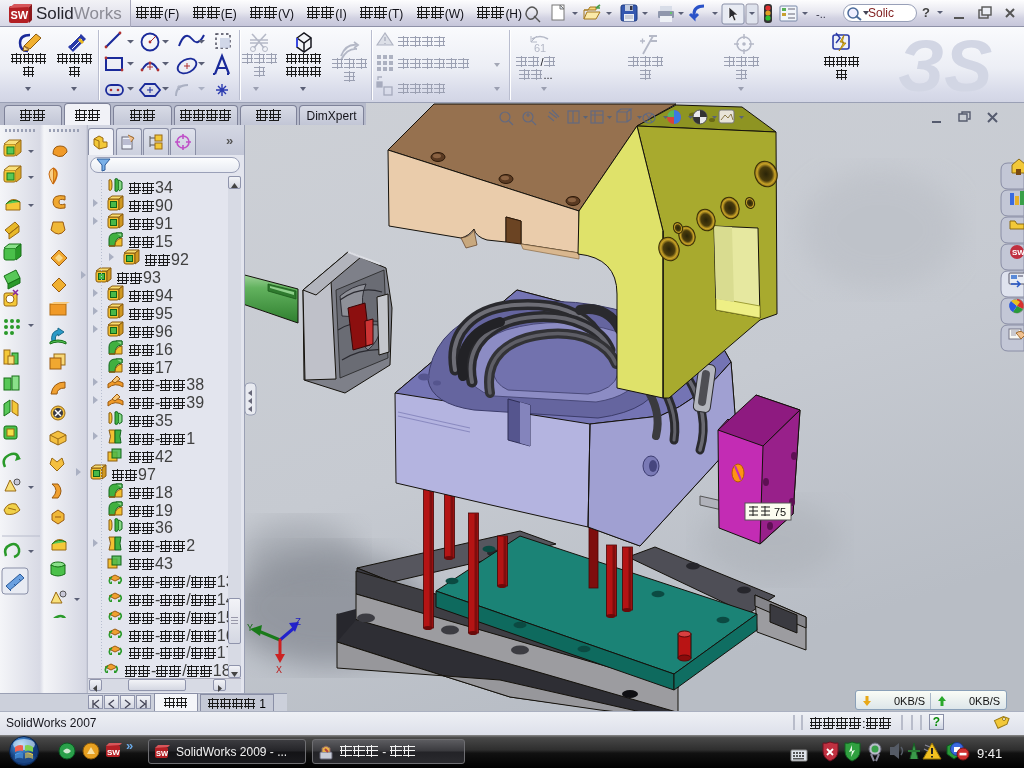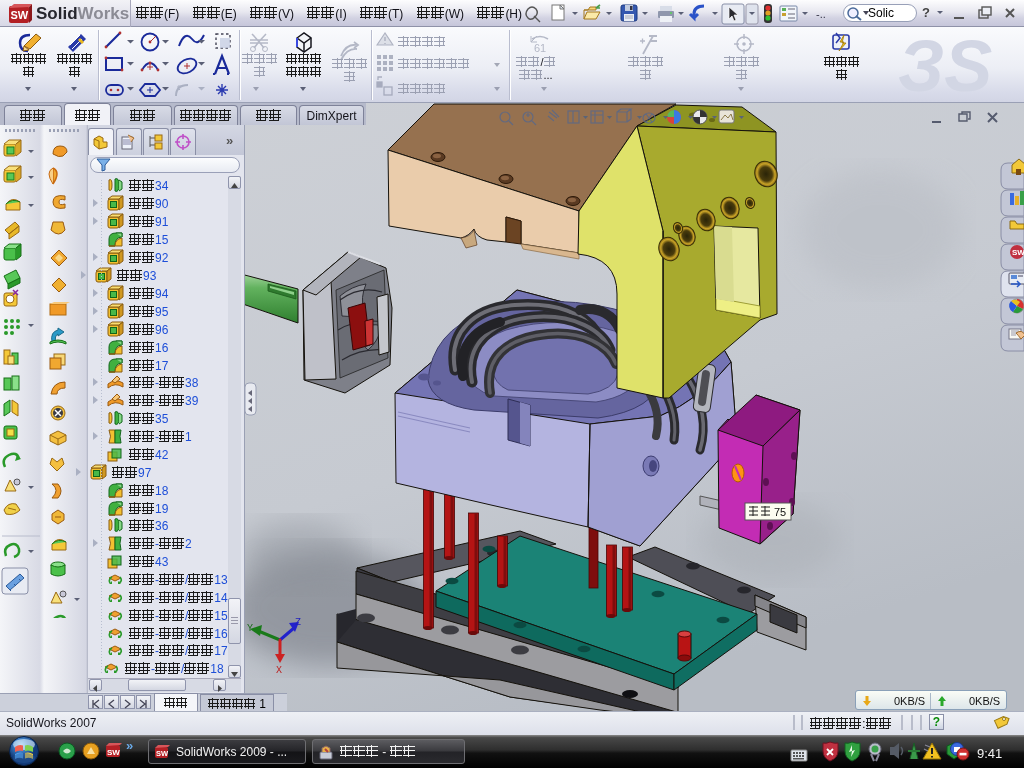--- a/index.html
+++ b/index.html
@@ -43,21 +43,21 @@
 .rtab.act{background:#f1f2f7;top:0;height:22px;padding-top:5px}
 
 #lbar{left:0;top:125px;width:88px;height:570px;background:linear-gradient(90deg,#f4f5f8,#d8dae5 40px,#f4f5f8 44px,#d4d6e2 86px,#aeb2c2 88px)}
 .grip{position:absolute;width:30px;height:3px;background:repeating-linear-gradient(90deg,#9aa0b4 0 2px,transparent 2px 4px)}
 
 #tpanel{left:88px;top:125px;width:157px;height:570px;background:#e3e5ee;border-right:1px solid #9aa0b4}
 #thead{position:absolute;left:0;top:0;width:156px;height:30px;background:linear-gradient(#d4d7e3,#c3c7d7)}
 .ttab{position:absolute;top:3px;width:26px;height:27px;border:1px solid #8a8fa6;border-bottom:none;border-radius:3px 3px 0 0;background:linear-gradient(#dfe2ec,#ccd0de)}
 .ttab.act{background:#f2f3f8}
 #filter{position:absolute;left:2px;top:32px;width:150px;height:16px;border:1px solid #9aa0b8;border-radius:8px;background:linear-gradient(#fcfdfe,#e8ebf2)}
-.trow{position:absolute;left:0;width:140px;height:18px;font-size:12px;color:#1d4ed8;white-space:nowrap}
+.trow{position:absolute;left:0;width:140px;height:18px;font-size:16px;color:#404040;white-space:nowrap}
 .trow .ic{position:absolute;left:19px;top:1px}
 .trow .tx{position:absolute;left:41px;top:3px}
 .exp{position:absolute;left:5px;top:5px;width:0;height:0;border-top:4px solid transparent;border-bottom:4px solid transparent;border-left:5px solid #aab0c2}
 
 .sbtn{position:absolute;background:linear-gradient(#f2f3f7,#d4d7e2);border:1px solid #8f94ac;border-radius:2px}
 
 #mrow{left:0;top:693px;width:287px;height:18px;background:#ccd0db;border-top:1px solid #9aa0b4;z-index:6}
 
 #sbar{left:0;top:711px;width:1024px;height:24px;z-index:6;background:linear-gradient(#eef0f5,#dde0ea);border-top:1px solid #aab0c0;font-size:12px;color:#15151c}
 
@@ -66,21 +66,21 @@
 </style></head><body>
 
 <div class="abs" id="title"></div>
 <div class="abs" id="logo"></div>
 <svg class="abs" style="left:8px;top:3px" width="26" height="22">
 <rect x="1" y="3" width="20" height="17" rx="2" fill="#b32025"></rect>
 <path d="M1 5 L6 1 L24 1 L21 4 Z" fill="#d6565a"></path>
     <path d="M21 20 L24 17 L24 1 L21 4 Z" fill="#8c181c"></path>
 <text x="2.5" y="16" font-size="11" font-weight="bold" fill="#fff">SW</text>
   </svg>
-<div class="abs" style="left:36px;top:4px;font-size:17px;font-weight:bold;color:#26262e">Solid<span style="color:#8b8b95">Works</span></div>
+<div class="abs" style="left:36px;top:4px;font-size:17px;font-weight:normal;color:#26262e">Solid<span style="color:#8b8b95">Works</span></div>
 <div class="abs" style="left:130px;top:0;width:1px;height:27px;background:#a8a8bc"></div>
 <div class="abs" id="menus">
 <span class="m"><span class="cj s13"></span><span class="cj s13"></span>(F)</span>
 <span class="m"><span class="cj s13"></span><span class="cj s13"></span>(E)</span>
 <span class="m"><span class="cj s13"></span><span class="cj s13"></span>(V)</span>
 <span class="m"><span class="cj s13"></span><span class="cj s13"></span>(I)</span>
 <span class="m"><span class="cj s13"></span><span class="cj s13"></span>(T)</span>
 <span class="m"><span class="cj s13"></span><span class="cj s13"></span>(W)</span>
 <span class="m"><span class="cj s13"></span><span class="cj s13"></span>(H)</span>
 </div>
@@ -135,21 +135,21 @@
     </g>
 <path d="M282 10 l3 3 l3 -3 z" fill="#5a5f75"></path>
 <text x="296" y="16" font-size="11" fill="#334">-..</text>
 </svg>
 <div class="abs" style="left:843px;top:4px;width:74px;height:18px;border:1px solid #98a0b8;border-radius:9px;background:#fff"></div>
 <svg class="abs" style="left:846px;top:6px" width="70" height="15">
     <circle cx="7" cy="7" r="5" stroke="#4a6a9a" fill="#eef" stroke-width="1.5"></circle>
     <path d="M10 10 L15 14" stroke="#4a6a9a" stroke-width="2"></path>
     <path d="M17 5 l6 0 l-3 4 z" fill="#445"></path>
   </svg>
-<div class="abs" style="left:868px;top:6px;font-size:12px;color:#000000">Solic</div>
+<div class="abs" style="left:868px;top:6px;font-size:12px;color:#7f1d1d">Solic</div>
 <div class="abs" style="left:922px;top:5px;font-size:13px;font-weight:bold;color:#444">?</div>
 <svg class="abs" style="left:936px;top:10px" width="10" height="8">
     <path d="M1 1 l3 3 l3 -3 z" fill="#5a5f75"></path>
   </svg>
 <svg class="abs" style="left:952px;top:6px" width="70" height="16">
 <path d="M2 12 L12 12" stroke="#555" stroke-width="2"></path>
 <g transform="translate(24,0)">
       <rect x="3" y="4" width="9" height="8" fill="none" stroke="#555" stroke-width="1.4"></rect>
       <rect x="6" y="1" width="9" height="8" fill="#eceef5" stroke="#555" stroke-width="1.4"></rect>
     </g>
@@ -531,21 +531,21 @@
     <span class="tx"><i class="cj"></i><i class="cj"></i>91</span>
   </div>
 <div class="trow" style="left:88px;top:230px">
     <span class="ic"><svg width="17" height="17">
         <path d="M2 15 L2 8 Q2 2 9 2 L15 2 L15 6 Q8 6 8 15 Z" fill="#40b040" stroke="#11661a"></path>
         <path d="M2 15 L8 15 Q8 8 15 7 L15 15 Z" fill="#f2c030" stroke="#8a5c10"></path>
         <path d="M9 2 L15 2 L15 6" fill="#88d888" stroke="#11661a"></path>
       </svg></span>
     <span class="tx"><i class="cj"></i><i class="cj"></i>15</span>
   </div>
-<div class="trow" style="left:88px;top:248px">
+<div class="trow" style="left:104px;top:248px">
     <div class="exp"></div>
     <span class="ic"><svg width="17" height="17">
         <rect x="1" y="4" width="11" height="11" rx="2" fill="#f2c030" stroke="#8a5c10"></rect>
         <path d="M1 4 L5 1 L16 1 L12 4 Z" fill="#f8dc70" stroke="#8a5c10"></path>
         <path d="M12 15 L16 12 L16 1 L12 4 Z" fill="#d09820" stroke="#8a5c10"></path>
         <rect x="3.5" y="6.5" width="6" height="6" fill="#48b848" stroke="#11661a"></rect>
       </svg></span>
     <span class="tx"><i class="cj"></i><i class="cj"></i>92</span>
   </div>
 <div class="trow" style="left:76px;top:266px">

